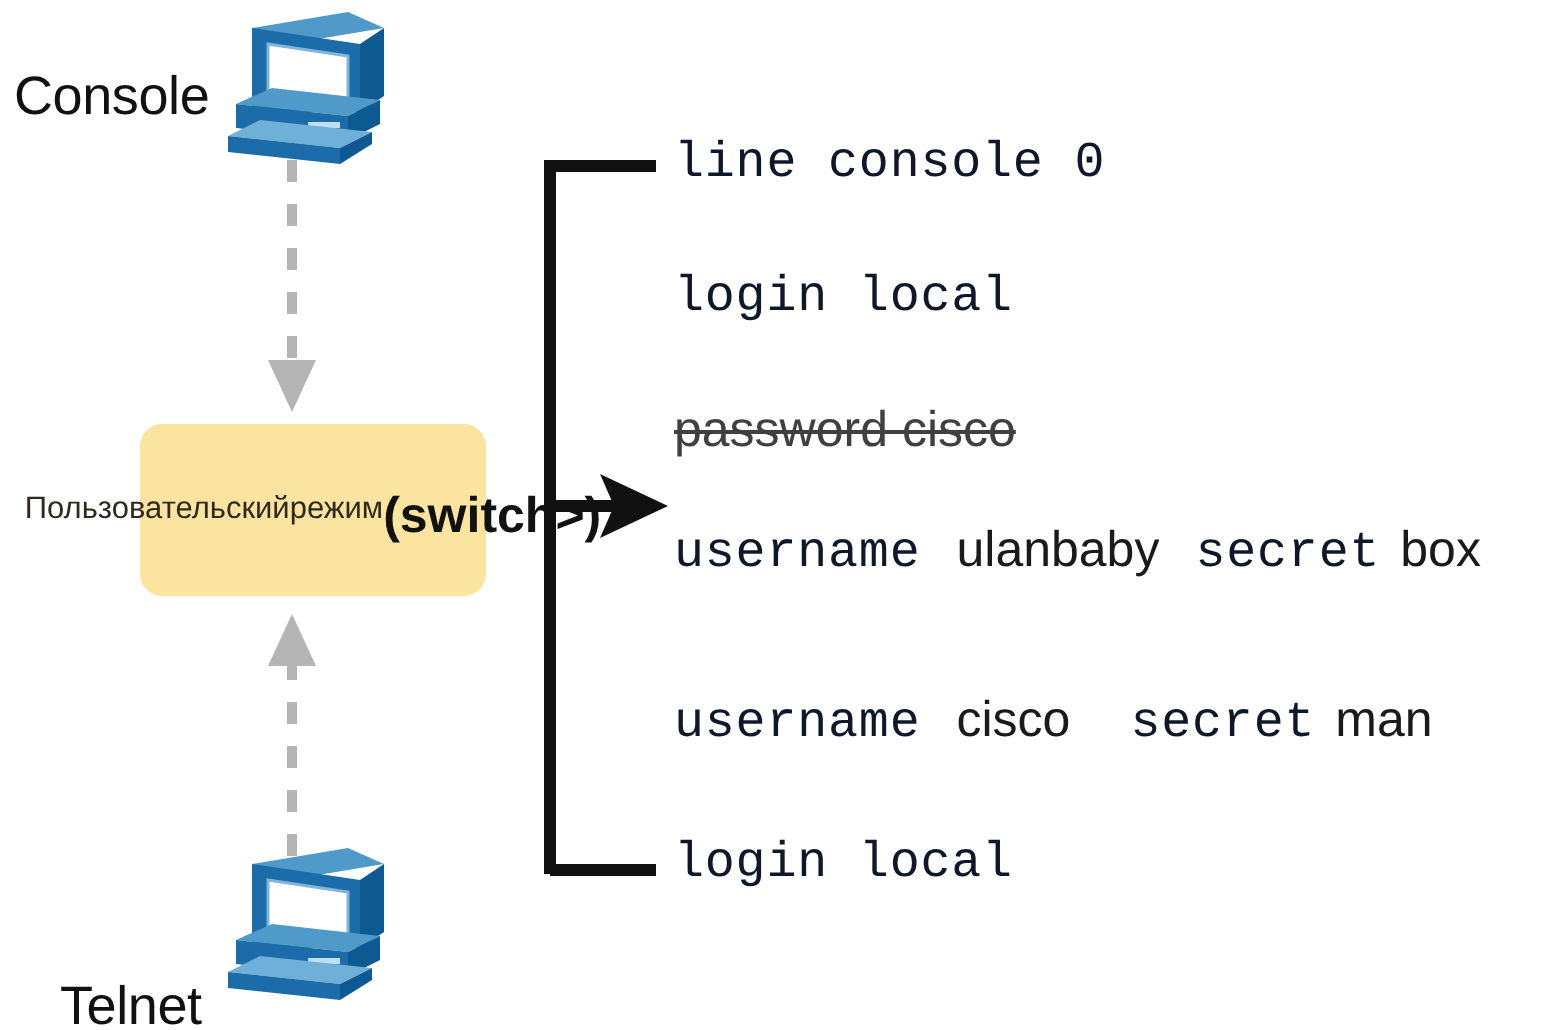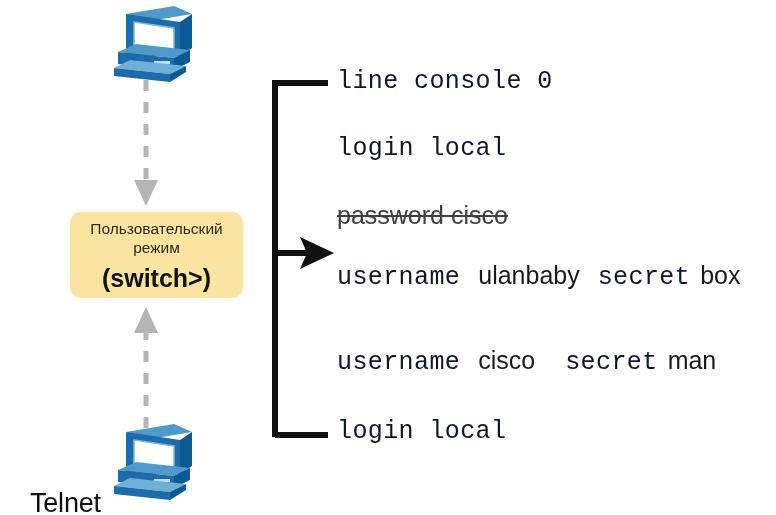--- a/index.html
+++ b/index.html
@@ -45,21 +45,21 @@
   #user-mode-box {
     position: absolute;
     left: 70px;
     top: 212px;
     width: 173px;
     height: 86px;
     background: #fbe3a0;
     border-radius: 11px;
     box-sizing: border-box;
     display: flex;
-    flex-direction: column;
+    flex-direction: row;
     align-items: center;
     justify-content: center;
   }
   #user-mode-line1,
   #user-mode-line2 {
     font-family: "Liberation Sans", sans-serif;
     font-size: 15.5px;
     color: #2e2a20;
     line-height: 1.28;
     text-align: center;
@@ -116,20 +116,21 @@
 
   .gap-sm { display: inline-block; width: 10px; }
   .gap-md { display: inline-block; width: 18px; }
   .gap-lg { display: inline-block; width: 30px; }
 </style>
 </head>
 <body>
 
 <div id="canvas">
 
+  <div class="endpoint-label" id="console-label">Console</div>
 
   <div class="pc-icon" id="console-pc">
     <svg width="88" height="84" viewBox="0 0 88 84" xmlns="http://www.w3.org/2000/svg">
 
       <polygon points="14,12 62,4 80,12 32,20" fill="#4f9ac9"></polygon>
 
       <polygon points="80,12 80,46 68,54 68,20" fill="#0d5a93"></polygon>
 
       <polygon points="14,12 68,20 68,54 14,54" fill="#1b6ca8"></polygon>
 

